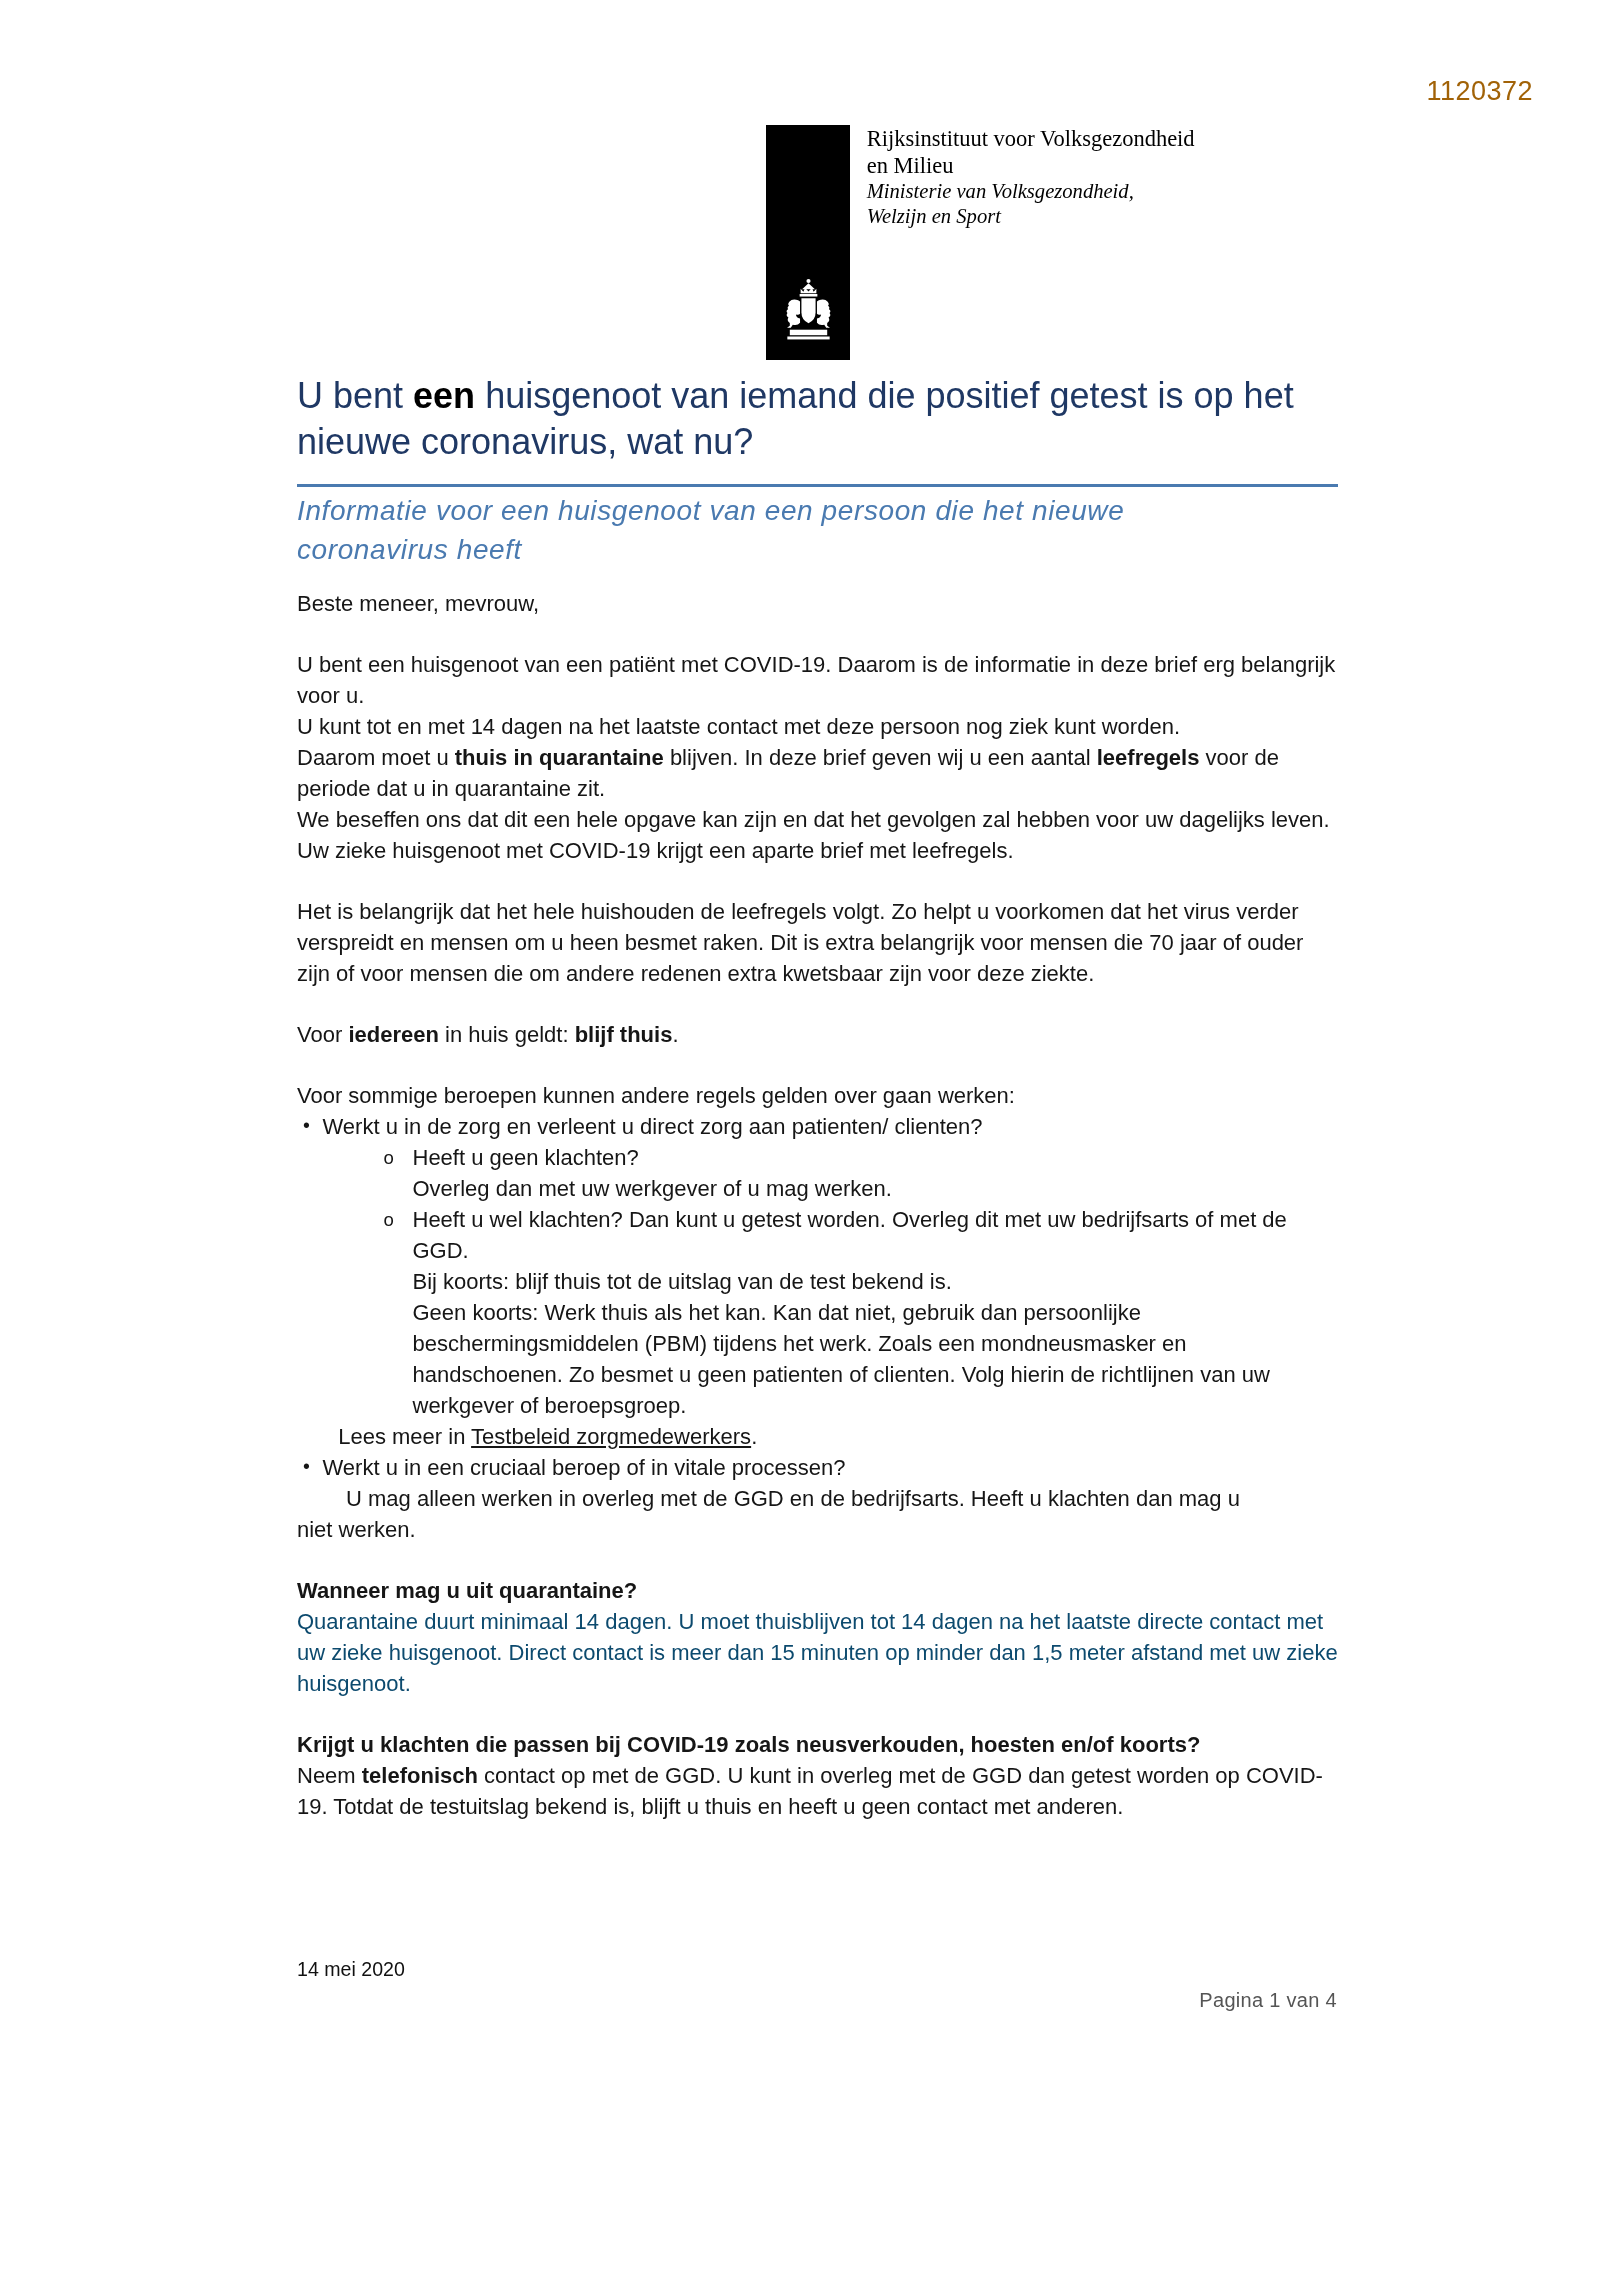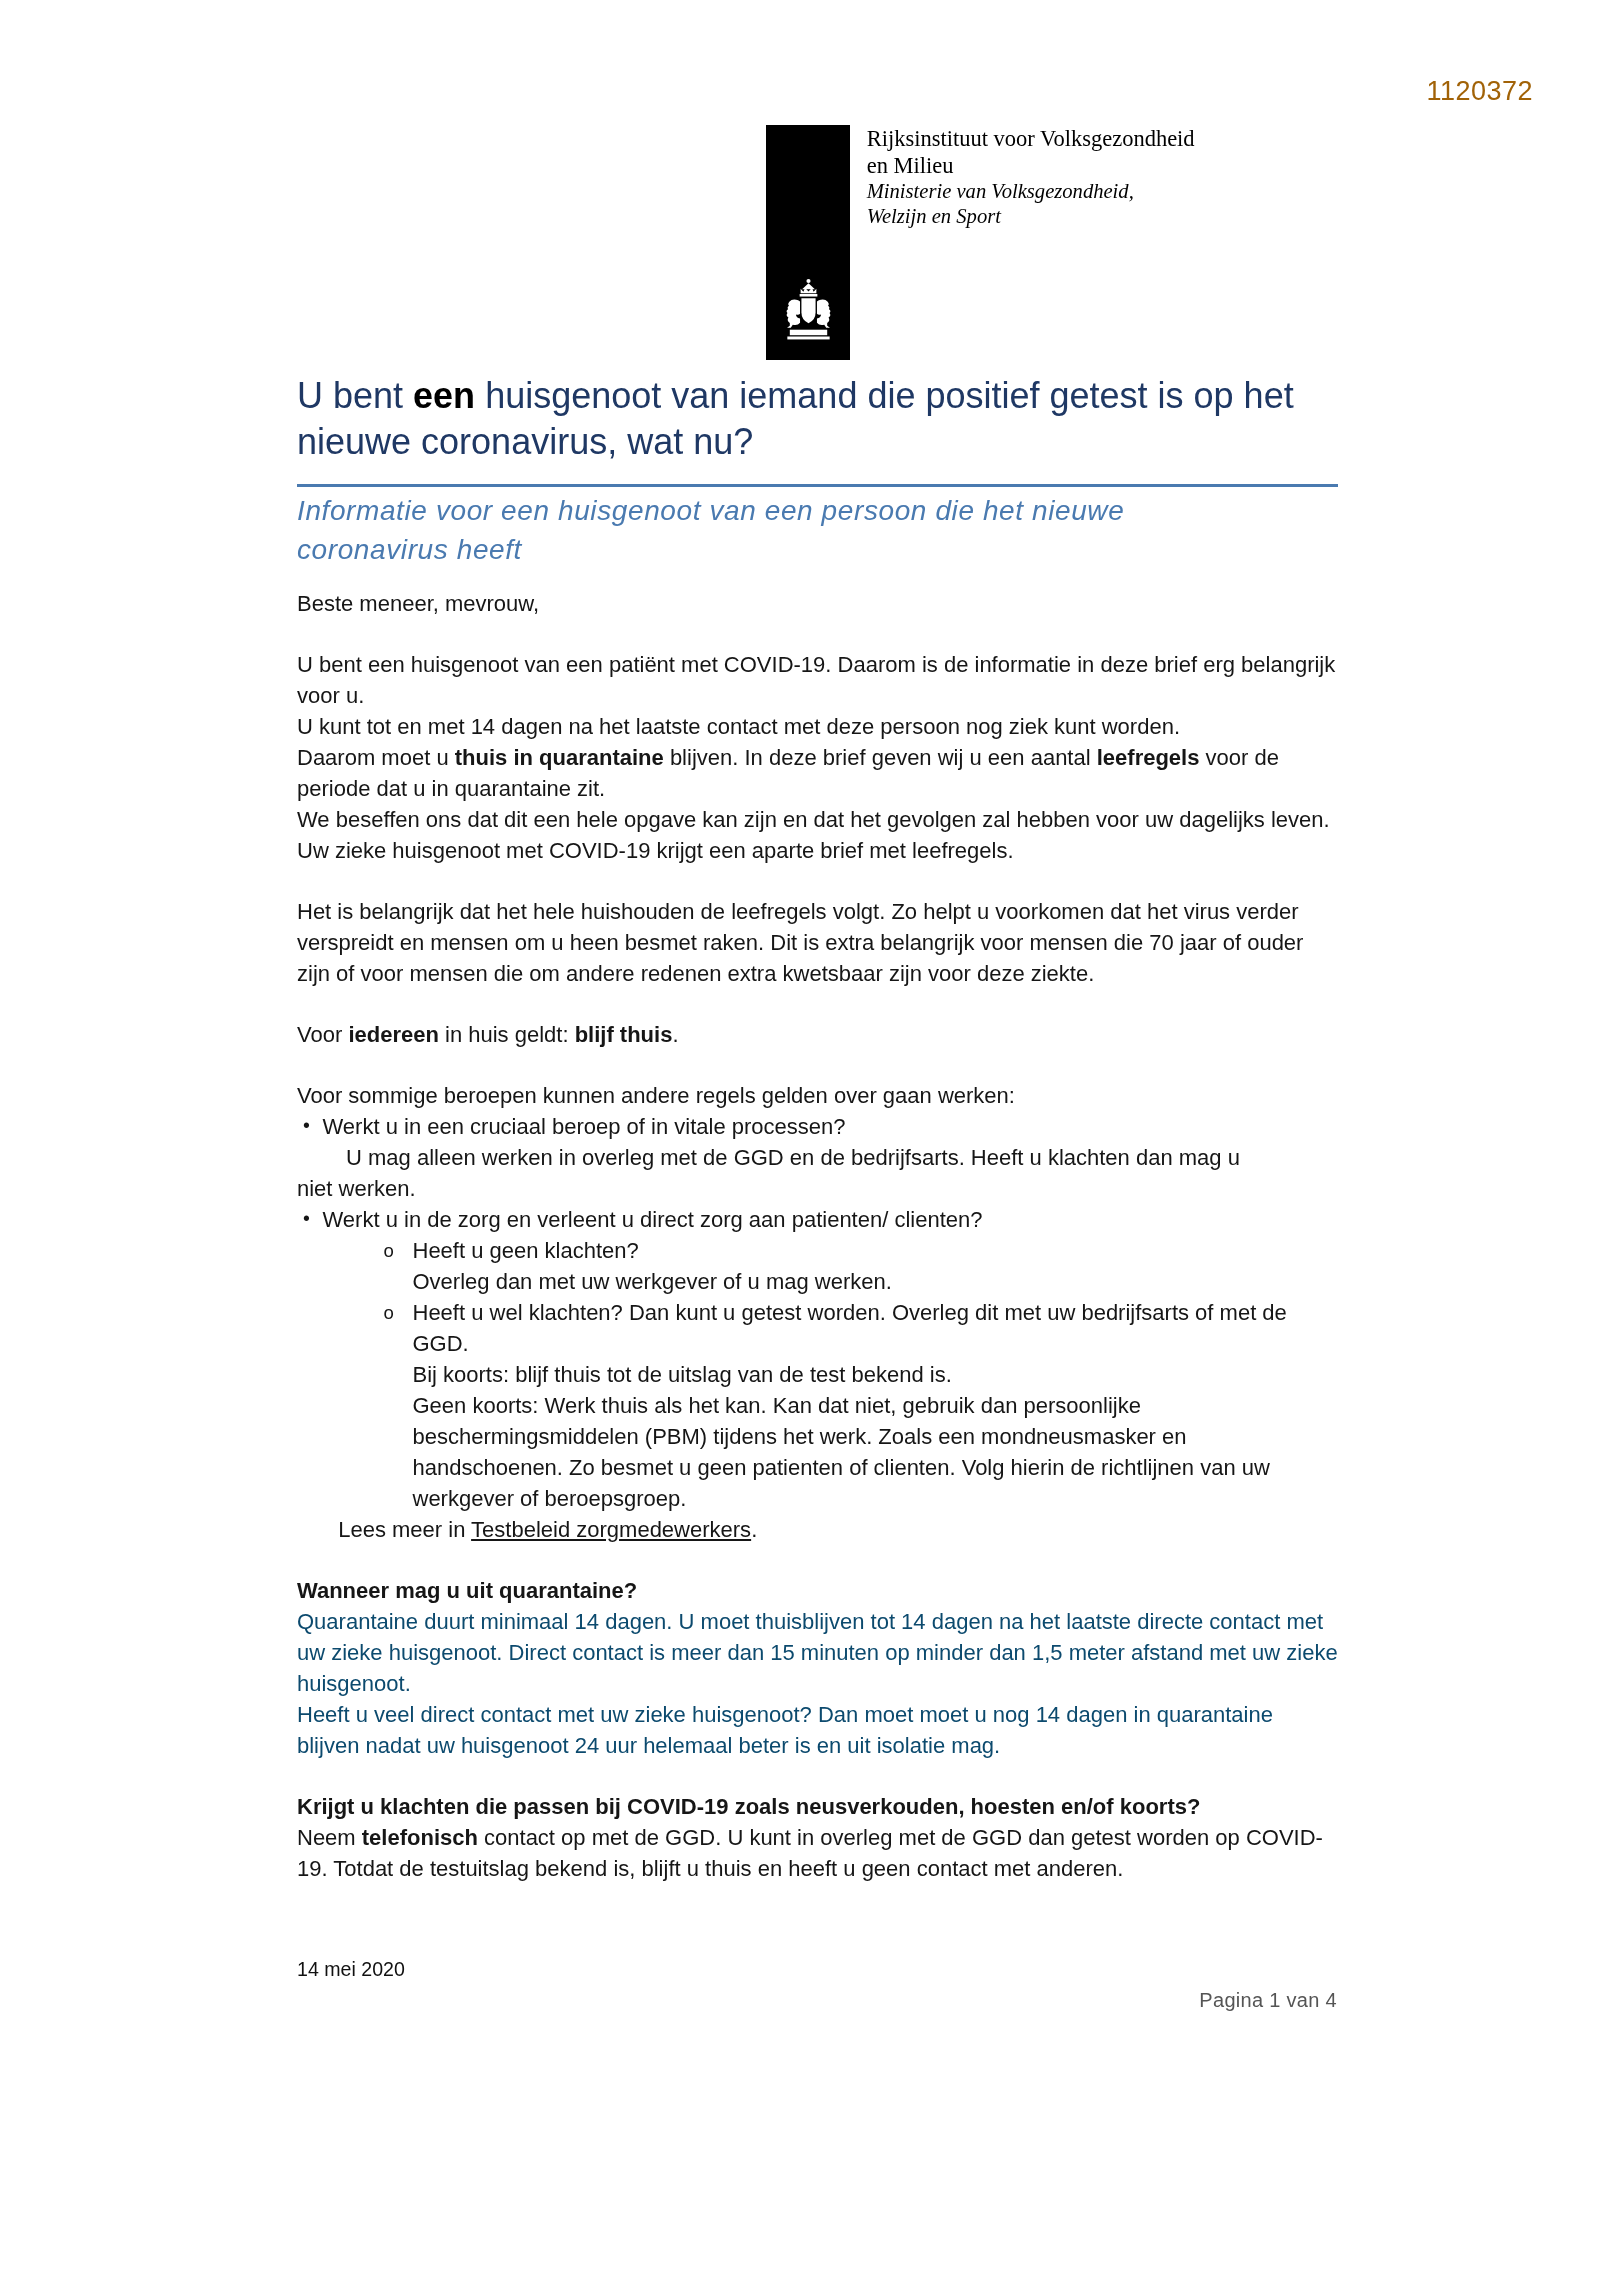--- a/index.html
+++ b/index.html
@@ -244,47 +244,46 @@
 
     <p>Het is belangrijk dat het hele huishouden de leefregels volgt. Zo helpt u voorkomen dat het virus verder verspreidt en mensen om u heen besmet raken. Dit is extra belangrijk voor mensen die 70 jaar of ouder zijn of voor mensen die om andere redenen extra kwetsbaar zijn voor deze ziekte.</p>
     <div class="gap"></div>
 
     <p><span>Voor </span><b>iedereen</b><span> in huis geldt: </span><b>blijf thuis</b><span>.</span></p>
     <div class="gap"></div>
 
     <p>Voor sommige beroepen kunnen andere regels gelden over gaan werken:</p>
 
     <ul class="lvl1">
-      <li>
-        <span>Werkt u in een cruciaal beroep of in vitale processen?</span>
-        <div class="indent-1">U mag alleen werken in overleg met de GGD en  de bedrijfsarts. Heeft u klachten dan mag u</div>
-        <div class="hang-left">niet werken.</div>
-      </li>
       <li>
         <span>Werkt u in de zorg en verleent u direct zorg aan patienten/ clienten?</span>
         <ul class="lvl2">
           <li>
             <span>Heeft u geen klachten?</span>
           </li>
           <div class="l2-cont">Overleg dan met uw werkgever of u mag werken.</div>
           <li>
             <span>Heeft u wel klachten? Dan kunt u getest worden. Overleg dit met uw bedrijfsarts of met de GGD.</span>
           </li>
           <div class="l2-cont">Bij koorts: blijf thuis tot de uitslag van de test bekend is.</div>
           <div class="l2-cont">Geen koorts: Werk thuis als het kan. Kan dat niet, gebruik dan persoonlijke beschermingsmiddelen (PBM) tijdens het werk. Zoals een mondneusmasker en handschoenen. Zo besmet u geen patienten of clienten.  Volg hierin de richtlijnen van uw werkgever of beroepsgroep.</div>
         </ul>
         <div class="lees-meer"><span>Lees meer in </span><u>Testbeleid zorgmedewerkers</u><span>.</span></div>
       </li>
+      <li>
+        <span>Werkt u in een cruciaal beroep of in vitale processen?</span>
+        <div class="indent-1">U mag alleen werken in overleg met de GGD en  de bedrijfsarts. Heeft u klachten dan mag u</div>
+        <div class="hang-left">niet werken.</div>
+      </li>
     </ul>
 
     <div class="gap"></div>
 
     <p><b>Wanneer mag u uit quarantaine?</b></p>
     <p class="grey">Quarantaine duurt minimaal 14 dagen. U moet thuisblijven tot 14 dagen na het laatste directe contact met uw zieke huisgenoot. Direct contact is meer dan 15 minuten op minder dan 1,5 meter afstand met uw zieke huisgenoot.</p>
-    <p class="grey">Heeft u veel direct contact met uw zieke huisgenoot? Dan moet moet u nog 14 dagen in quarantaine blijven nadat uw huisgenoot 24 uur helemaal beter is en uit isolatie mag.</p>
 
     <div class="gap"></div>
 
     <p><b>Krijgt u klachten die passen bij COVID-19 zoals neusverkouden, hoesten en/of koorts?</b></p>
     <p><span>Neem </span><b>telefonisch</b><span> contact op met de GGD. U kunt in overleg met de GGD dan getest worden op COVID-19. Totdat de testuitslag bekend is, blijft u thuis en heeft u geen contact met anderen.</span></p>
 
   </div>
 
   <div class="footer-date">14 mei 2020</div>
   <div class="footer-page">Pagina 1 van 4</div>

